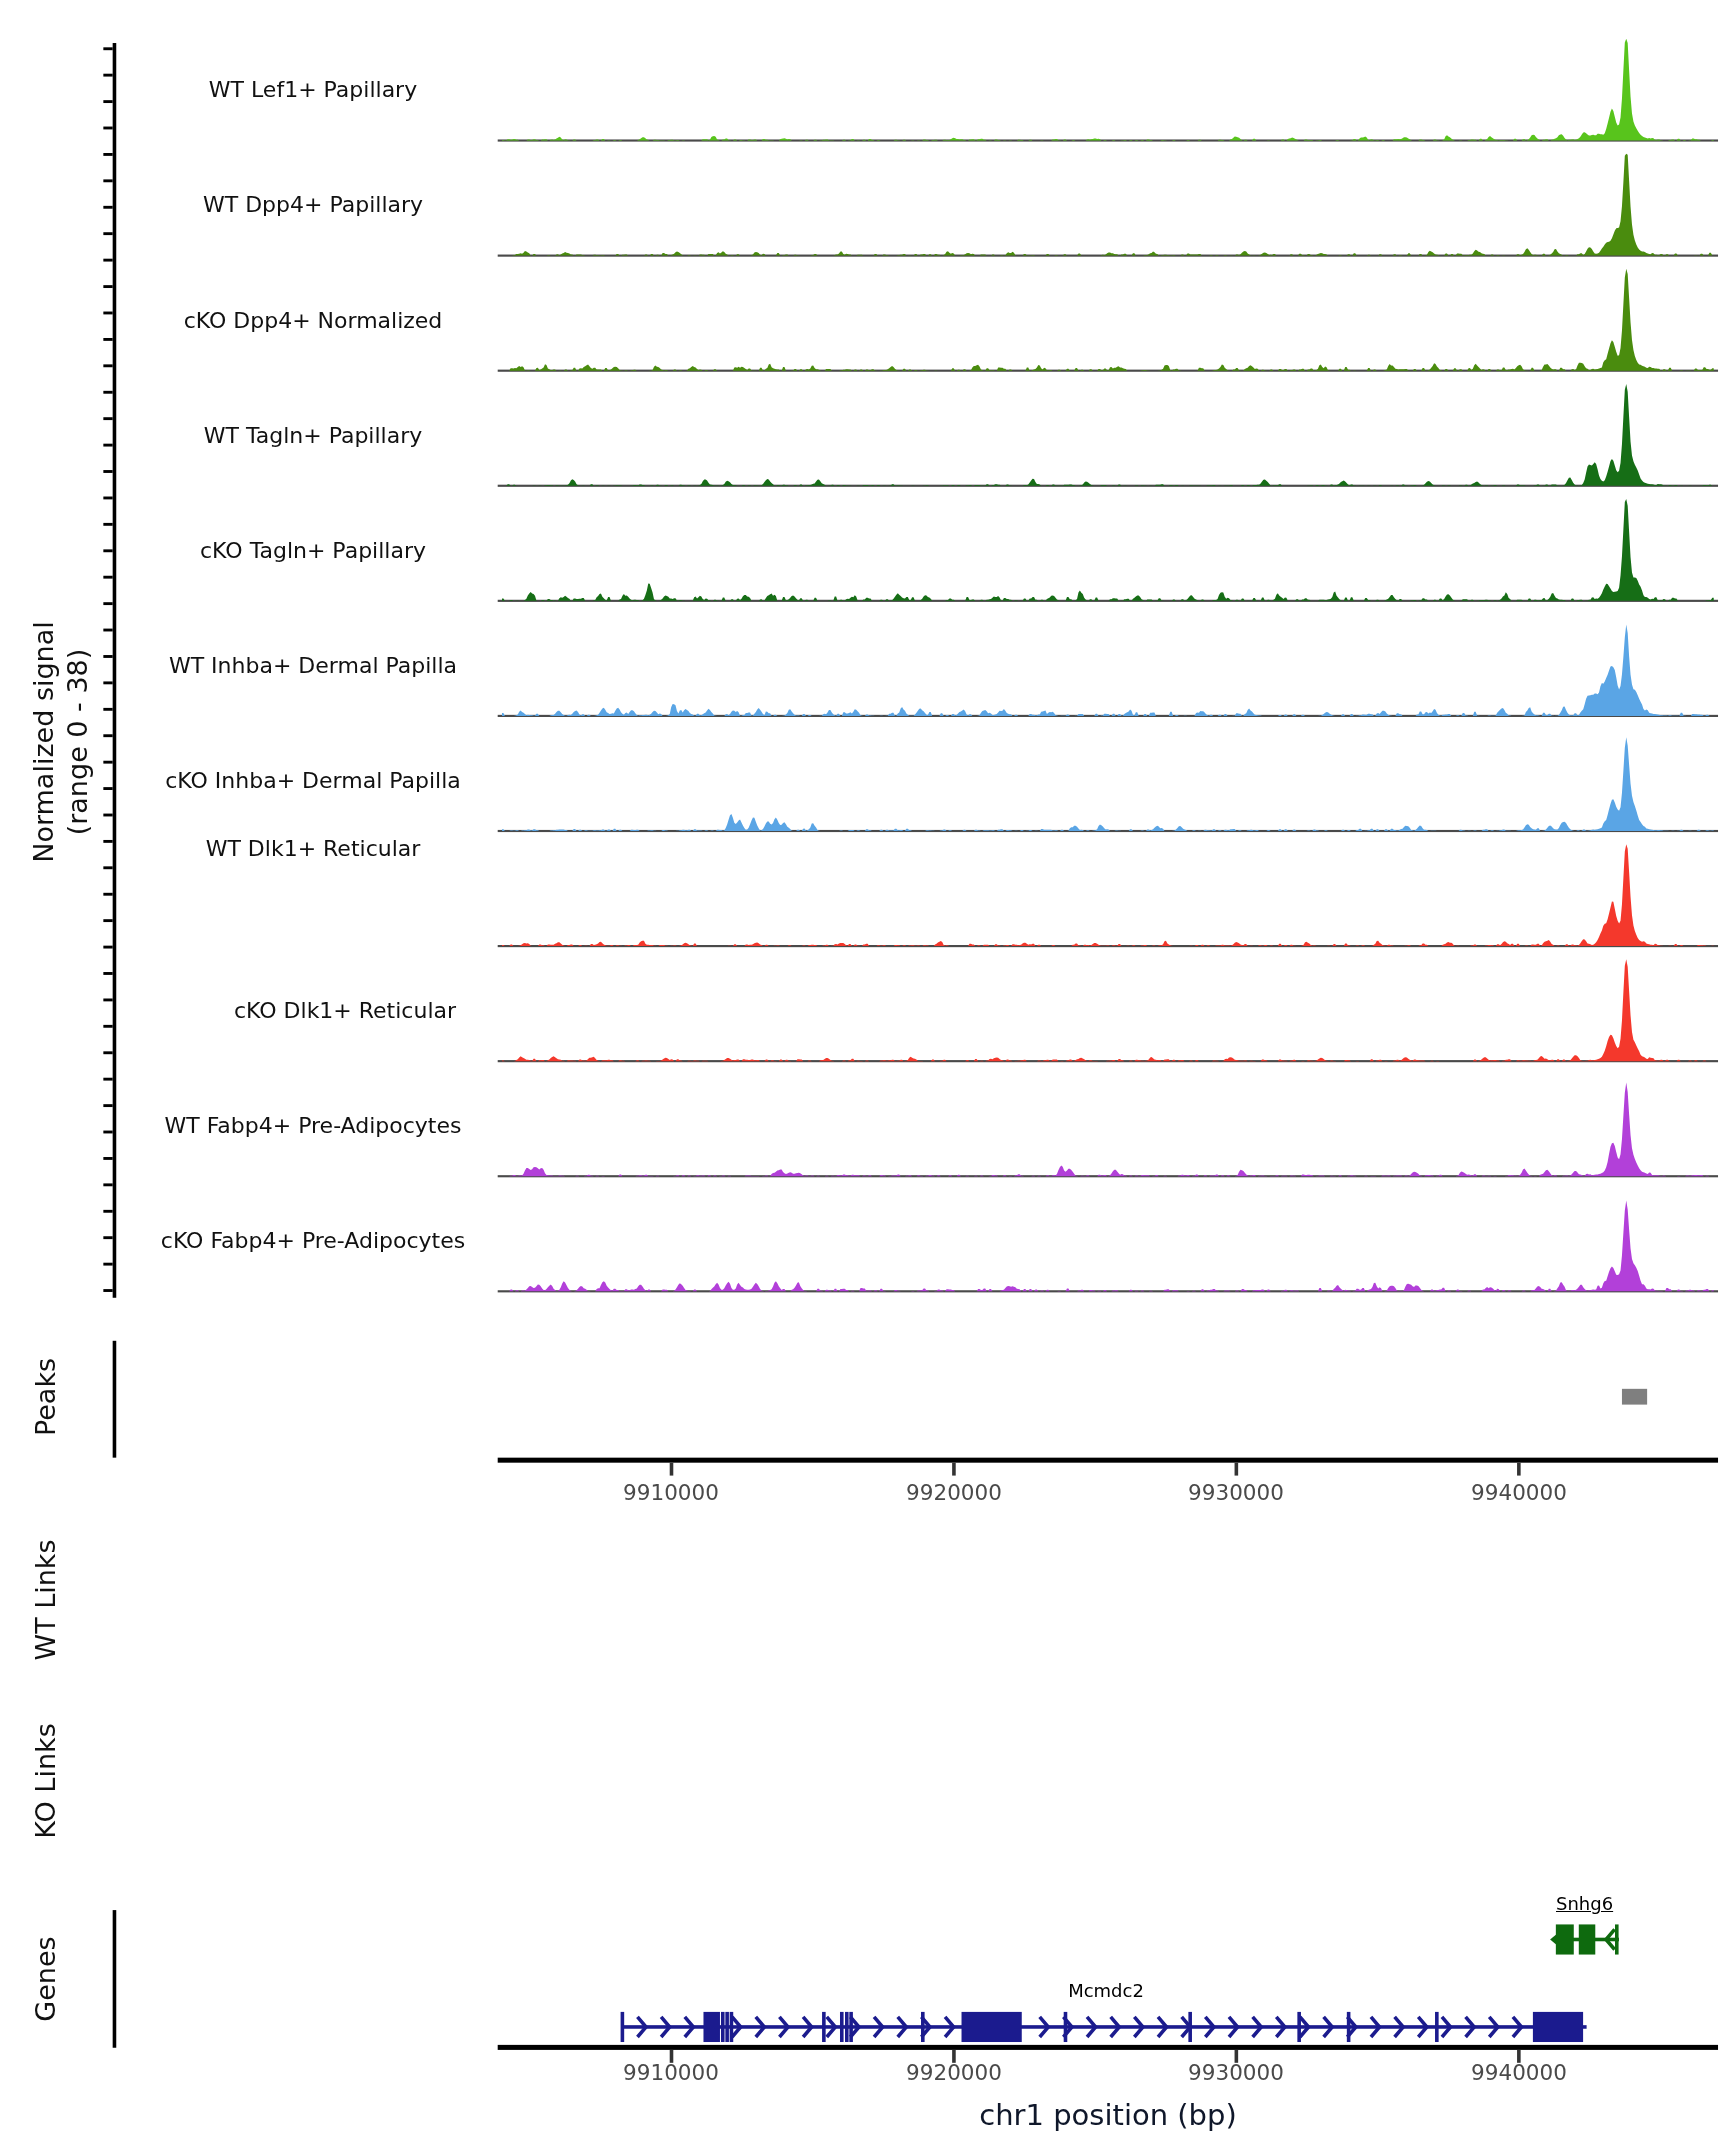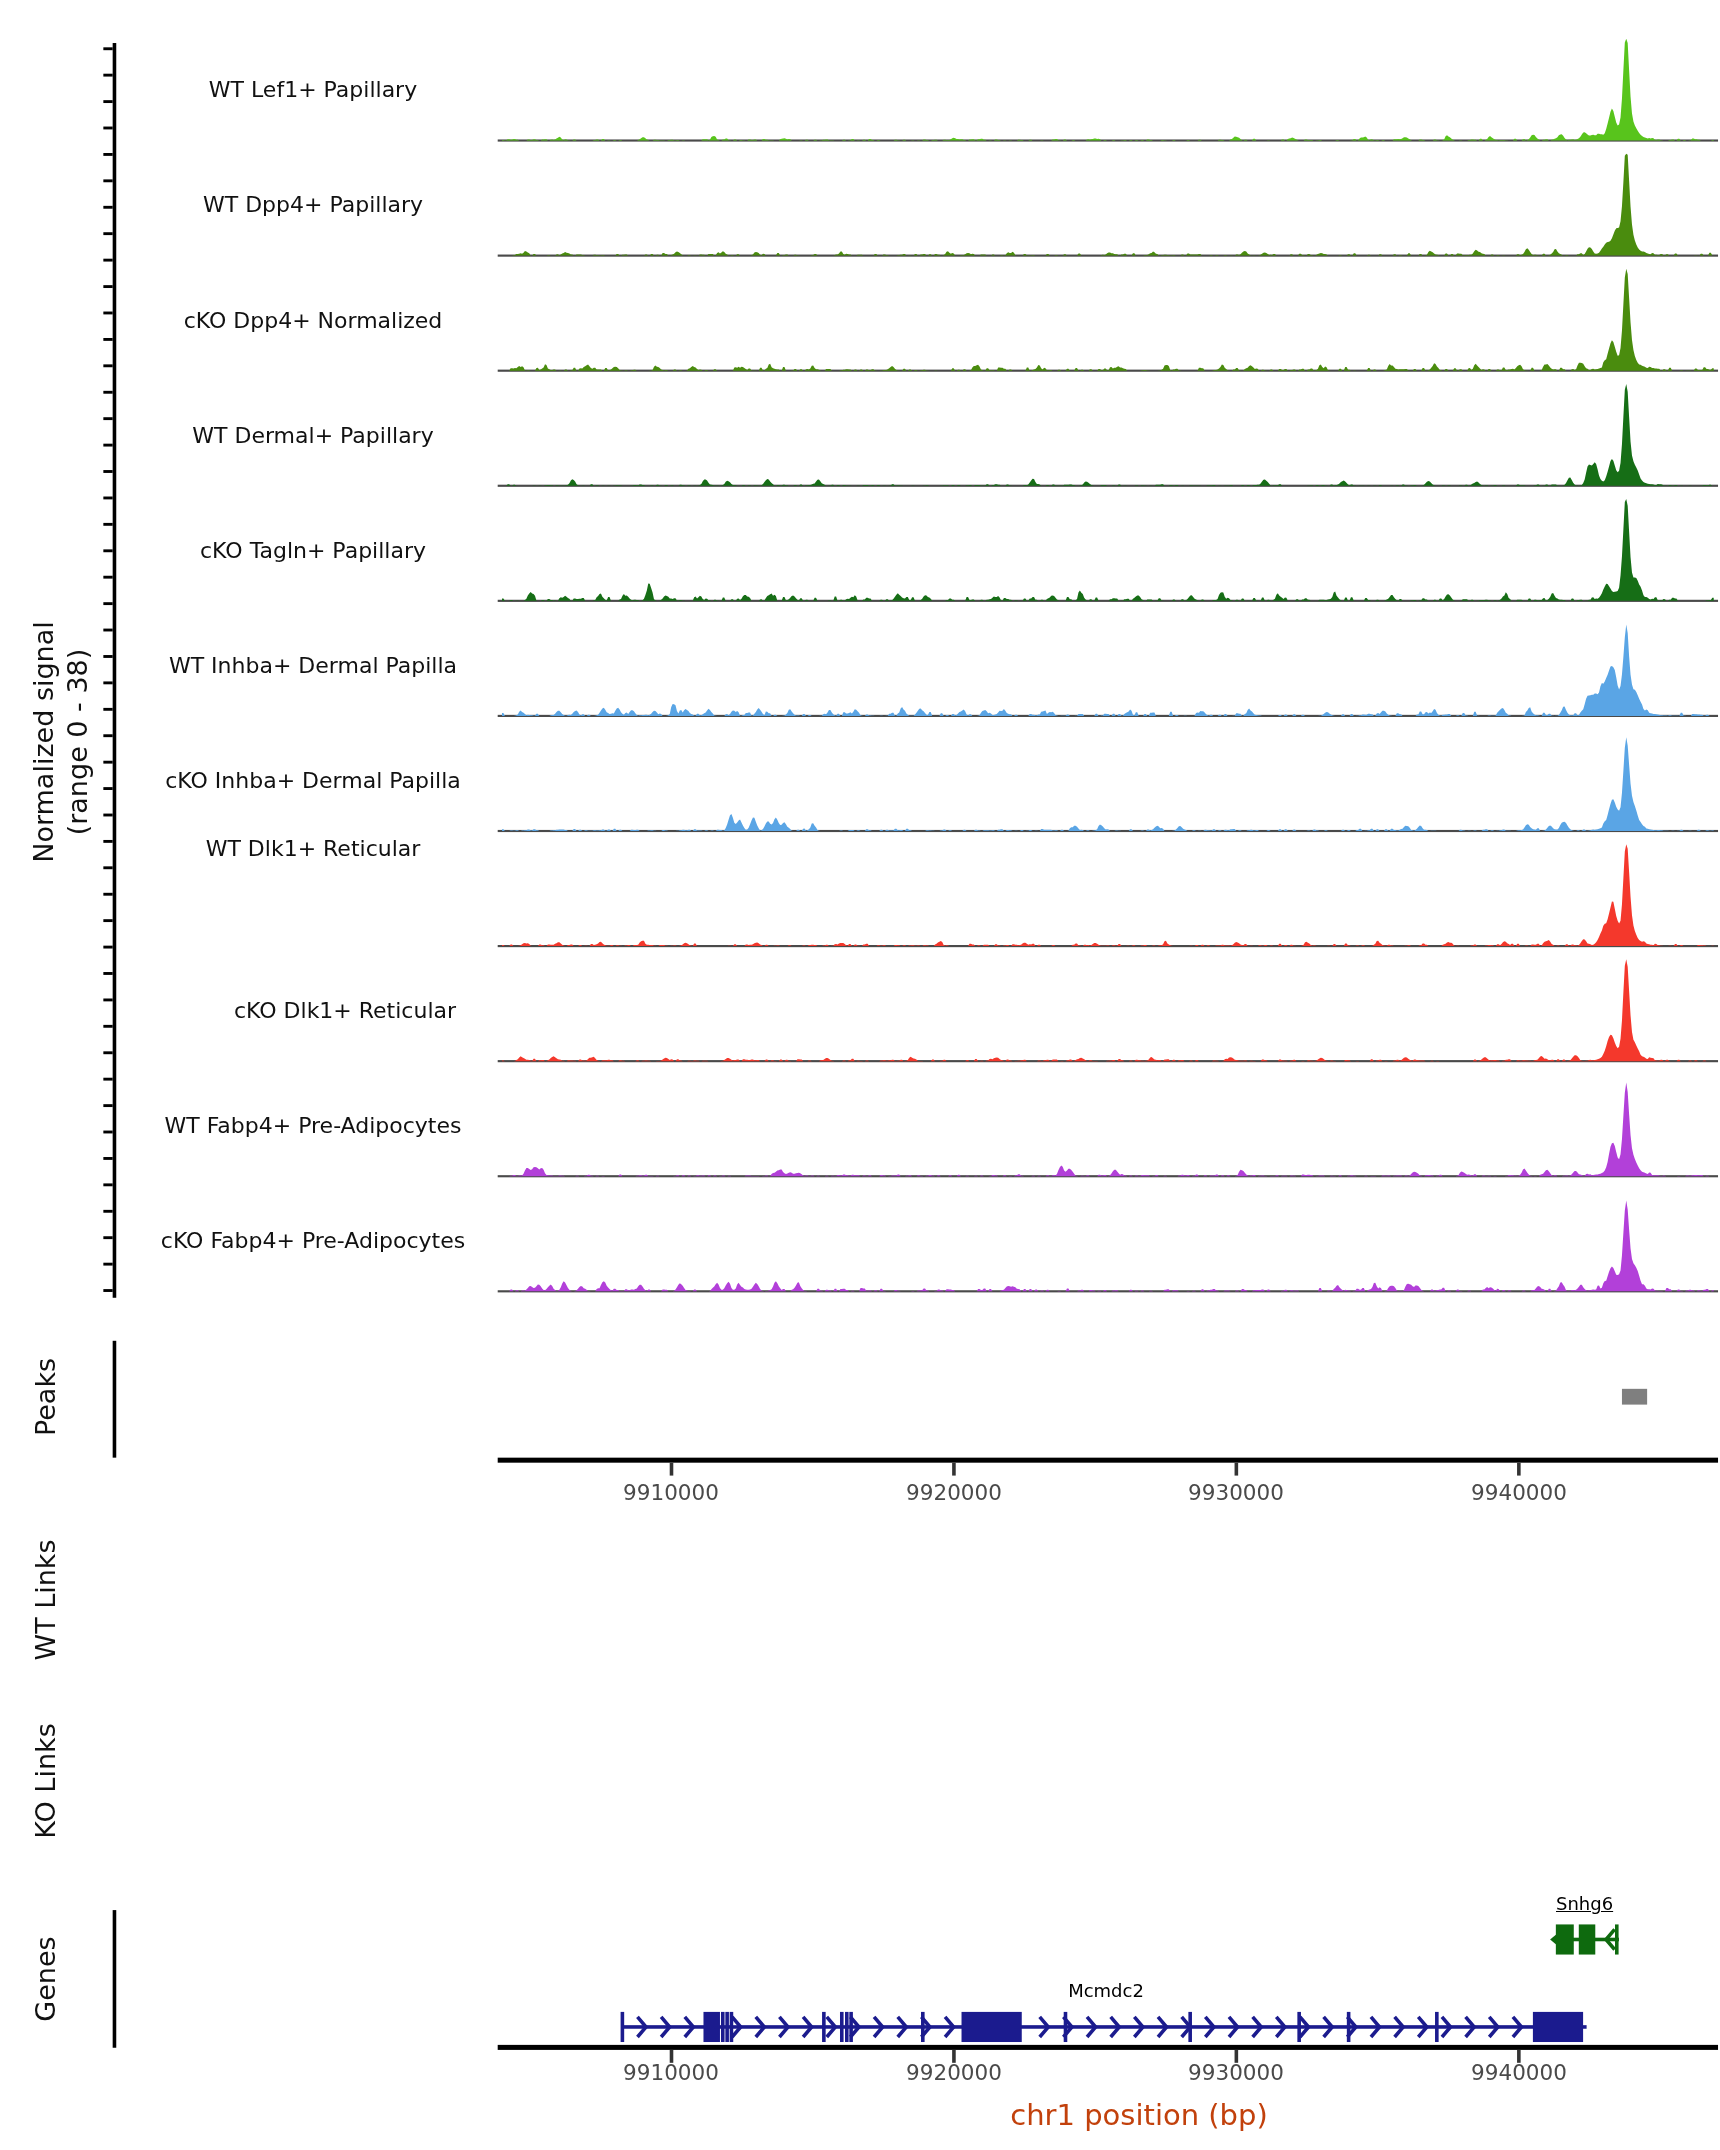--- a/index.html
+++ b/index.html
@@ -3,21 +3,21 @@
 <meta charset="utf-8">
 <style>
   html,body{margin:0;padding:0;background:#ffffff;}
   body{width:1721px;height:2151px;position:relative;font-family:"DejaVu Sans","Liberation Sans",sans-serif;}
   #fig{position:absolute;left:0;top:0;width:1721px;height:2151px;}
   #plot-svg{position:absolute;left:0;top:0;}
   .abs{position:absolute;}
   .track-label{font-size:22px;color:#111111;transform:translateX(-50%);white-space:nowrap;}
   .rot-label{font-size:27px;color:#111111;transform:translate(-50%,-50%) rotate(-90deg);white-space:nowrap;text-align:center;line-height:1.25;}
   .tick-label{font-size:21.5px;color:#4a4a4a;transform:translateX(-50%);white-space:nowrap;}
-  .axis-title{font-size:29px;color:#c2410c;transform:translateX(-50%);white-space:nowrap;margin-left:31px;}
+  .axis-title{font-size:29px;color:#0f172a;transform:translateX(-50%);white-space:nowrap;}
   .gene-label{font-size:18px;color:#000000;white-space:nowrap;text-align:center;}
   .gene-label.centered{transform:translateX(-50%);}
   .gene-label.underlined{text-decoration:underline;}
 </style>
 </head>
 <body>
 
 <div id="fig">
   <svg id="plot-svg" width="1721" height="2151" viewBox="0 0 2400 3000">
       <rect x="694" y="194.5" width="1702" height="3" fill="#4a4a4a"></rect>
@@ -173,21 +173,21 @@
   <div class="abs rot-label" style="left:46px;top:1600px;">WT Links</div>
   <div class="abs rot-label" style="left:46px;top:1781px;">KO Links</div>
   <div class="abs rot-label" style="left:46px;top:1979px;">Genes</div>
 
   <div class="abs axis-title" style="left:1108px;top:2098px;">chr1 position (bp)</div>
 
   <div id="labels">
       <div class="abs track-label" style="left: 313px; top: 77px;">WT Lef1+ Papillary</div>
       <div class="abs track-label" style="left: 313px; top: 192px;">WT Dpp4+ Papillary</div>
       <div class="abs track-label" style="left: 313px; top: 308px;">cKO Dpp4+ Normalized</div>
-      <div class="abs track-label" style="left: 313px; top: 423px;">WT Dermal+ Papillary</div>
+      <div class="abs track-label" style="left: 313px; top: 423px;">WT Tagln+ Papillary</div>
       <div class="abs track-label" style="left: 313px; top: 538px;">cKO Tagln+ Papillary</div>
       <div class="abs track-label" style="left: 313px; top: 653px;">WT Inhba+ Dermal Papilla</div>
       <div class="abs track-label" style="left: 313px; top: 768px;">cKO Inhba+ Dermal Papilla</div>
       <div class="abs track-label" style="left: 313px; top: 836px; text-align: right;">WT Dlk1+ Reticular</div>
       <div class="abs track-label" style="left: 313px; top: 998px; margin-left: 32px;">cKO Dlk1+ Reticular</div>
       <div class="abs track-label" style="left: 313px; top: 1113px;">WT Fabp4+ Pre-Adipocytes</div>
       <div class="abs track-label" style="left: 313px; top: 1228px;">cKO Fabp4+ Pre-Adipocytes</div>
       <div class="abs tick-label" style="left: 671px; top: 1480px;">9910000</div>
       <div class="abs tick-label" style="left: 671px; top: 2060px;">9910000</div>
       <div class="abs tick-label" style="left: 954px; top: 1480px;">9920000</div>

